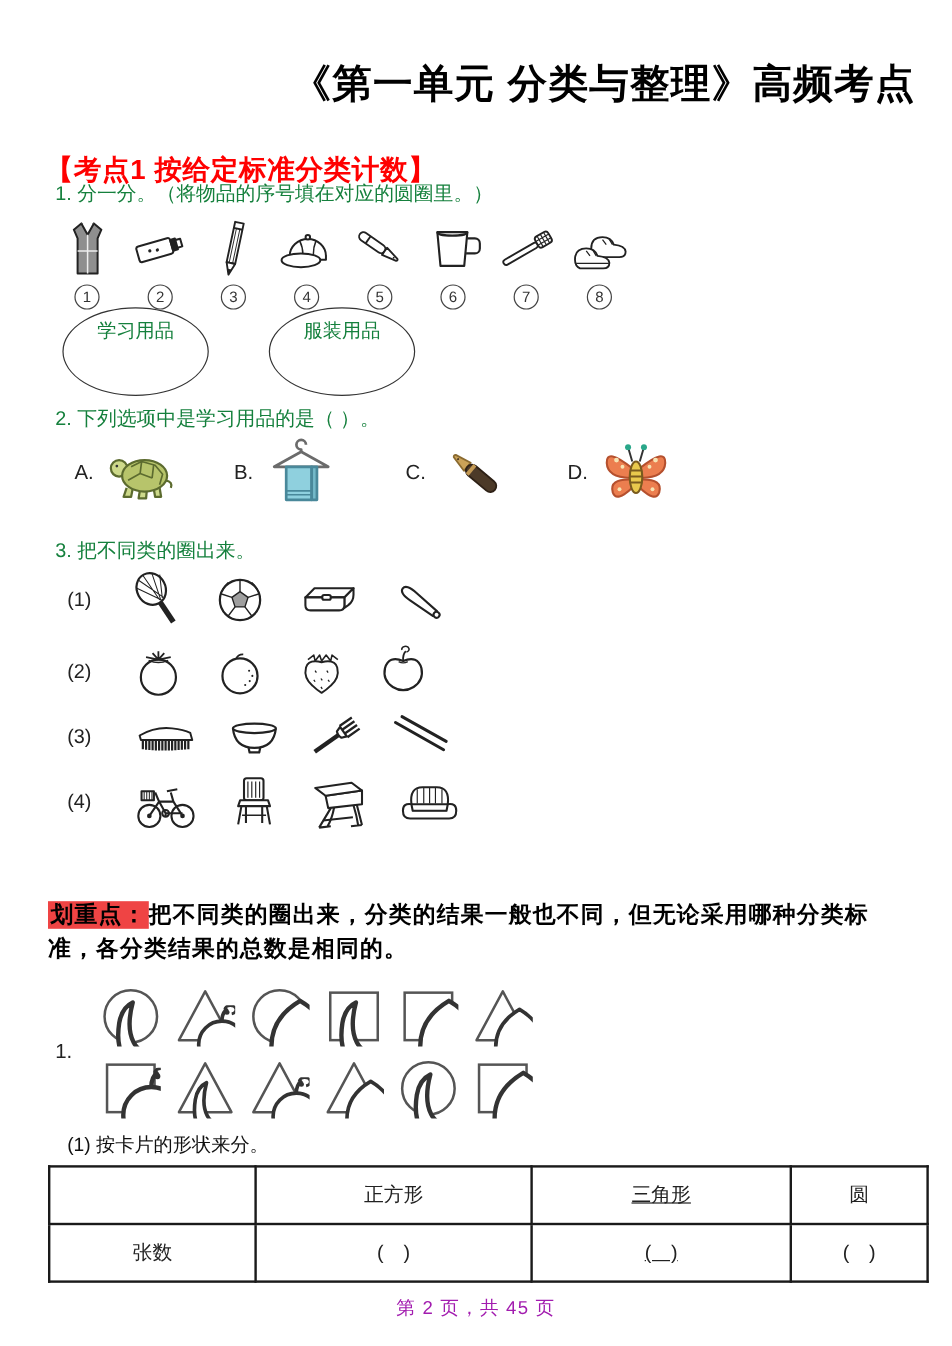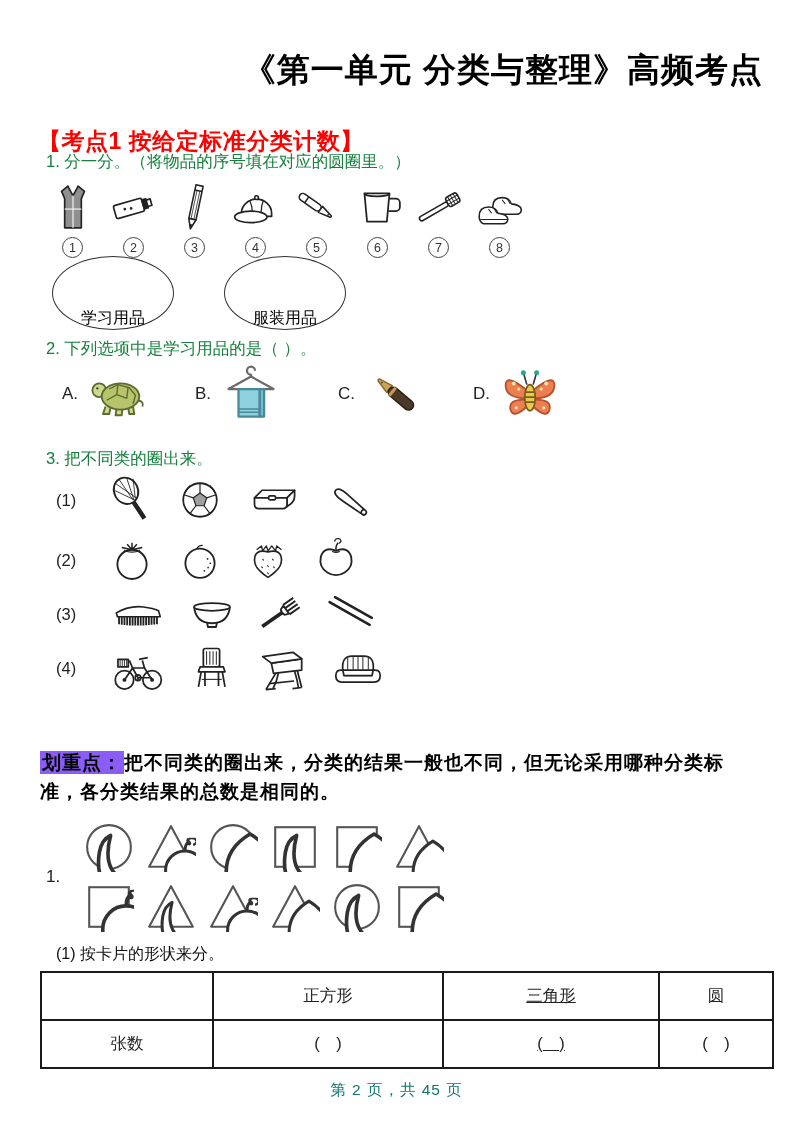--- a/index.html
+++ b/index.html
@@ -20,49 +20,49 @@
   .sub1t{left:56px;top:944px;font-size:16px;}
   
   .items{left:44px;top:182px;display:flex;gap:4px;}
   .item{width:57px;display:flex;flex-direction:column;align-items:center;gap:5px;}
   .item svg{width:50px;height:50px;}
   .badge{width:19px;height:19px;border:1.4px solid #444;border-radius:50%;
          display:flex;align-items:center;justify-content:center;font-size:12.5px;color:#333;}
   
   .ovals{left:52px;top:256px;display:flex;gap:50px;}
   .oval{width:122px;height:74px;border:1.6px solid #333;border-radius:50%;
-        display:flex;justify-content:center;align-items:flex-end;padding-top:9px;
-        font-size:16px;box-sizing:border-box;color:#000000;}
+        display:flex;justify-content:center;align-items:flex-start;padding-top:9px;
+        font-size:16px;box-sizing:border-box;color:#15803d;}
   
   .options{left:62px;top:364px;display:flex;align-items:center;}
   .opt{display:flex;align-items:center;gap:10px;}
   .opt .letter{font-size:17px;color:#222;}
   .opt svg{width:60px;height:60px;}
   .opt-a{width:133px;} .opt-b{width:143px;} .opt-c{width:135px;} .opt-d{width:120px;}
   
   .orow{left:56px;display:flex;align-items:center;gap:16px;}
   .r1{top:474px;} .r2{top:534px;} .r3{top:588px;} .r4{top:642px;}
   .orow .rlabel{width:34px;font-size:16.5px;color:#222;}
   .orow svg{width:52px;height:52px;}
   .orow svg.w64{width:64px;} .orow svg.w72{width:72px;}
   
   .keypara{left:40px;top:748px;width:706px;font-size:19px;font-weight:700;
            line-height:1.55;letter-spacing:1px;color:#000;}
-  .hl{background:#8b5cf6;padding:1px 2px;}
+  .hl{background:#ef4444;padding:1px 2px;}
   
   .cardsblock{left:46px;top:822px;display:flex;align-items:center;gap:16px;}
   .cardsblock .exnum{font-size:17px;color:#222;width:22px;}
   .cardgrid{display:grid;grid-template-columns:repeat(6,50px);gap:10px 12px;}
   .card{width:50px;height:50px;}
   
   table.count{position:absolute;left:40px;top:971px;width:716px;border-collapse:collapse;table-layout:fixed;}
   table.count td{border:2px solid #1a1a1a;height:44px;text-align:center;font-size:16.5px;color:#222;}
   td.c0{width:168px;} td.c1{width:226px;margin-top:26px;} td.c2{width:212px;text-decoration:underline;} td.c3{width:110px;}
   
-  .footer{left:0;right:0;top:1080px;text-align:center;font-size:15.5px;color:#0f766e;letter-spacing:1px;}
+  .footer{left:0;right:0;top:1080px;text-align:center;font-size:15.5px;color:#a21caf;letter-spacing:1px;}
 </style>
 </head>
 <body>
 
 <svg width="0" height="0" style="position:absolute">
 <defs>
   <symbol id="i-coat" viewBox="0 0 48 48">
         <g stroke="#222" stroke-width="1.6" fill="#8f8f8f" stroke-linejoin="round">
     <path d="M19 4 L24 9 L29 4 L35 9 L32 16 L32 44 L16 44 L16 16 L13 9 Z"></path>
     <path d="M19 4 L24 13 L29 4" fill="#fff"></path>

